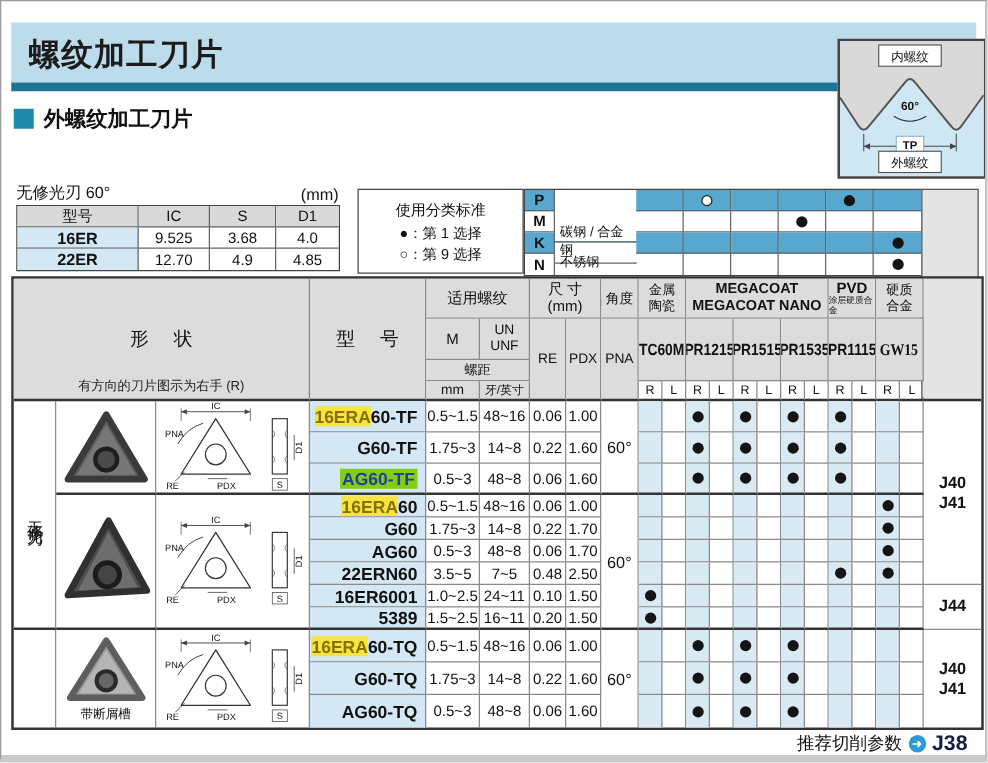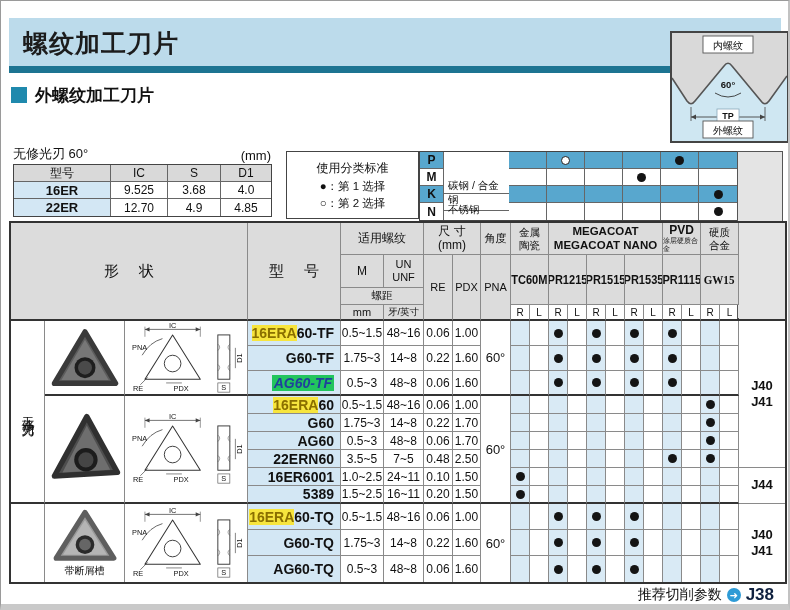--- a/index.html
+++ b/index.html
@@ -49,21 +49,21 @@
   #mg .c{border-right:1px solid #8a8a8a;border-bottom:1px solid #8a8a8a;display:flex;align-items:center;justify-content:center;
          font-size:12px;color:#111;position:relative;overflow:hidden;box-sizing:border-box;}
   #mg .hd{background:#dcdcdc;}
   #mg .bb2{border-bottom:2px solid #333;}
   #mg .blue{background:#d9eaf5;}
   #mg .modbg{background:#d3e7f4;}
   #mg .grname{font-weight:bold;font-size:13px;white-space:nowrap;transform:scaleX(.85);}
   #mg .two{display:flex;flex-direction:column;align-items:center;justify-content:center;line-height:1.15;}
   #mg .model{justify-content:flex-end;padding-right:6px;font-weight:bold;font-size:14px;white-space:nowrap;}
   .hlyellow{background:#f7e53d;color:#8a6f00;}
-  .hlblue{background:#22c55e;color:#20409c;padding:0 2px;font-style:italic;}
+  .hlblue{background:#84cc16;color:#20409c;padding:0 2px;}
   #mg .vt{writing-mode:vertical-rl;text-orientation:upright;font-size:13px;letter-spacing:3px;color:#111;}
   #mg .note{position:absolute;bottom:3px;left:0;right:0;text-align:center;font-size:10.5px;color:#222;}
   #mg .big{font-size:15px;letter-spacing:8px;text-indent:8px;font-weight:normal;}
   #mg .pg{font-weight:bold;font-size:13px;line-height:1.25;flex-direction:column;}
   #mg .chip{position:absolute;bottom:4px;left:0;right:0;text-align:center;font-size:10px;color:#111;}
   
   #footer{right:14px;top:584px;height:20px;display:flex;align-items:center;gap:5px;}
   #footer .t{font-size:14px;color:#111;}
   #footer .ic{width:14px;height:14px;border-radius:50%;background:#2e9bd6;color:#fff;font-size:10px;display:flex;align-items:center;justify-content:center;}
   #footer .pn{font-size:17px;font-weight:bold;color:#10213f;}
@@ -121,21 +121,21 @@
     <div class="lr">4.0</div>
     <div class="mod lb">22ER</div>
     <div class="lb">12.70</div>
     <div class="lb">4.9</div>
     <div class="lr lb">4.85</div>
   </div>
 
   <div class="abs" id="legend">
     <div class="l1">使用分类标准</div>
     <div class="l2">●：第 1 选择</div>
-    <div class="l2">○：第 2 选择</div>
+    <div class="l2">○：第 9 选择</div>
   </div>
 
   <div class="abs" id="mats">
       <div class="code hl">P</div>
       <div class="name hl">碳钢 / 合金钢</div>
       <div class=" hl"></div>
       <div class=" hl">
         <span class="ring"></span>
       </div>
       <div class=" hl"></div>
@@ -177,20 +177,21 @@
     </div>
 
   <div class="abs" id="pgh">
     <span class="vt">切深量与走刀次数参考页</span>
   </div>
 
   <div class="abs" id="mg">
 
     <div class="c hd bb2" style="grid-column:1/4;grid-row:1/5;">
       <span class="big">形  状</span>
+      <span class="note">有方向的刀片图示为右手 (R)</span>
     </div>
 
     <div class="c hd" style="grid-column:5/7;grid-row:1;">适用螺纹</div>
 
     <div class="c hd bb2" style="grid-column:4;grid-row:1/5;">
       <span class="big">型  号</span>
     </div>
     <div class="c hd" style="grid-column:5;grid-row:2;">M</div>
     <div class="c hd two" style="grid-column:6;grid-row:2;font-size:11px;">
       <span>UN</span>

